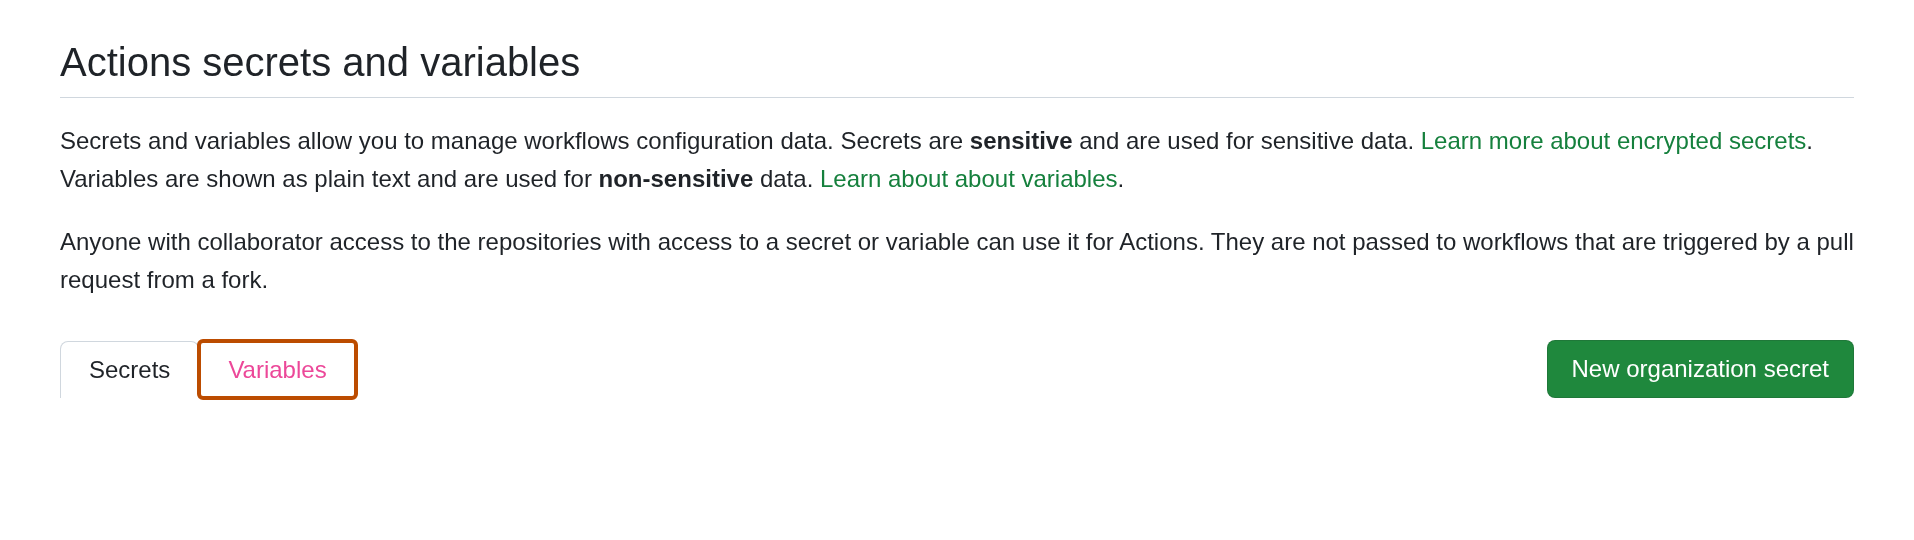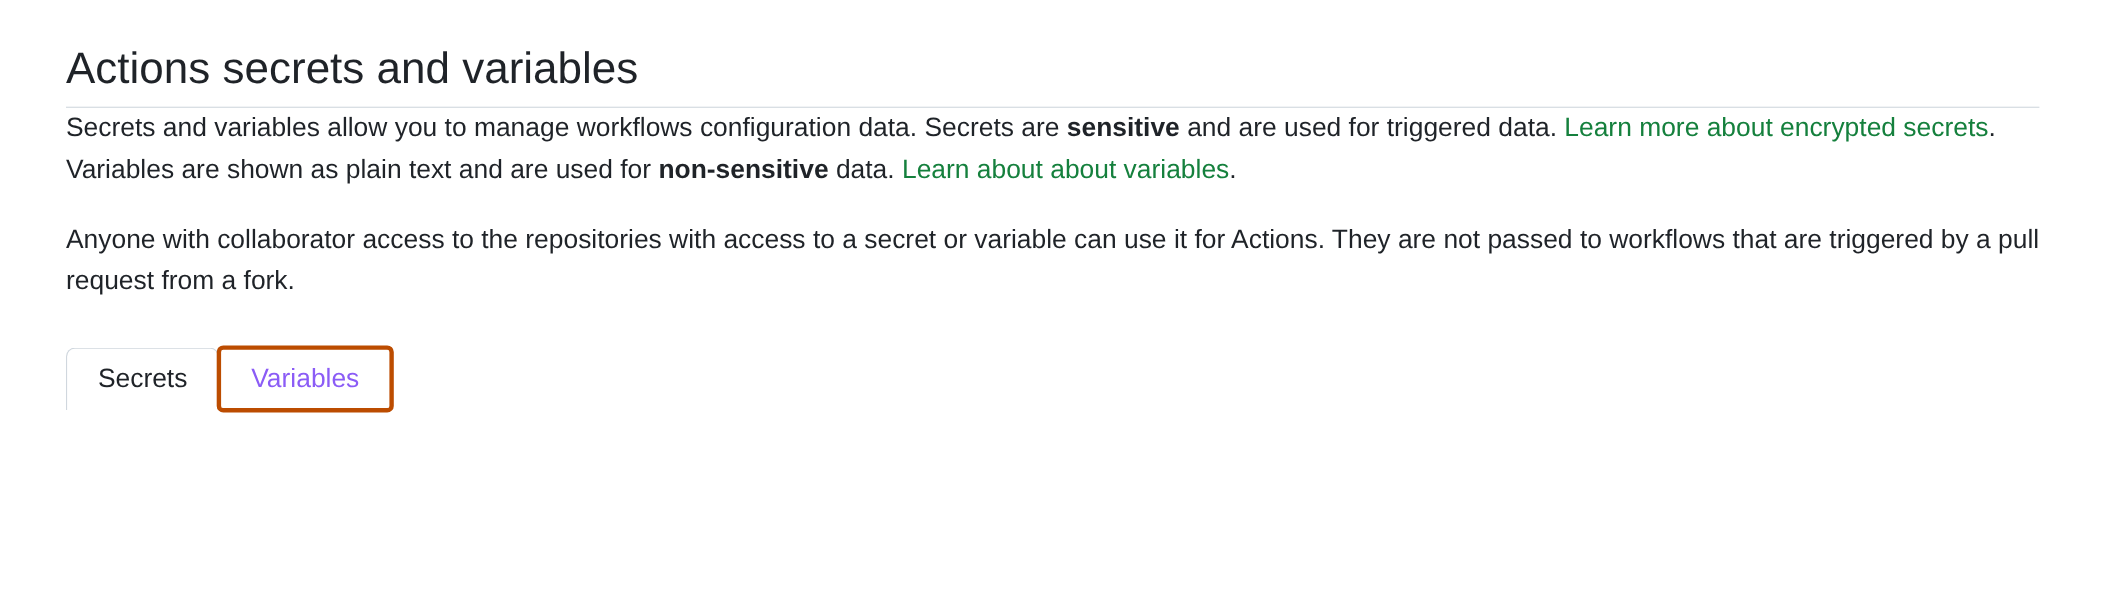--- a/index.html
+++ b/index.html
@@ -13,20 +13,21 @@
       background: #ffffff;
       padding: 40px 60px;
       width: 1914px;
     }
     h1.page-title {
       font-size: 40px;
       font-weight: 400;
       color: #1f2328;
       padding-bottom: 12px;
       border-bottom: 1px solid #d0d7de;
+      margin-bottom: 24px;
     }
     .description {
       font-size: 24px;
       line-height: 1.6;
       color: #1f2328;
       margin-bottom: 24px;
     }
     .description a {
       color: #15803d;
       text-decoration: none;
@@ -41,21 +42,21 @@
       margin-top: 40px;
     }
     .tabs {
       display: flex;
       align-items: flex-end;
       justify-content: flex-end;
     }
     .tab {
       padding: 14px 28px;
       font-size: 24px;
-      color: #8b5cf6;
+      color: #ec4899;
       cursor: pointer;
       border: 1px solid transparent;
       border-bottom: none;
       border-top-left-radius: 8px;
       border-top-right-radius: 8px;
       background: transparent;
     }
     .tab.active {
       color: #1f2328;
       font-weight: 500;
@@ -77,23 +78,24 @@
       font-weight: 500;
       cursor: pointer;
     }
   </style>
 </head>
 <body>
 
 <h1 class="page-title">Actions secrets and variables</h1>
 
 <p class="description">
-  <span>Secrets and variables allow you to manage workflows configuration data. Secrets are </span><strong>sensitive</strong><span> and are used for triggered data. </span><a href="#">Learn more about encrypted secrets</a><span>. Variables are shown as plain text and are used for </span><strong>non-sensitive</strong><span> data. </span><a href="#">Learn about about variables</a><span>.</span>
+  <span>Secrets and variables allow you to manage workflows configuration data. Secrets are </span><strong>sensitive</strong><span> and are used for sensitive data. </span><a href="#">Learn more about encrypted secrets</a><span>. Variables are shown as plain text and are used for </span><strong>non-sensitive</strong><span> data. </span><a href="#">Learn about about variables</a><span>.</span>
 </p>
 
 <p class="description">Anyone with collaborator access to the repositories with access to a secret or variable can use it for Actions. They are not passed to workflows that are triggered by a pull request from a fork.</p>
 
 <div class="tabs-row">
   <div class="tabs">
     <div class="tab active">Secrets</div>
     <div class="tab highlighted">Variables</div>
   </div>
+  <button class="new-secret-btn">New organization secret</button>
 </div>
 
 </body></html>

